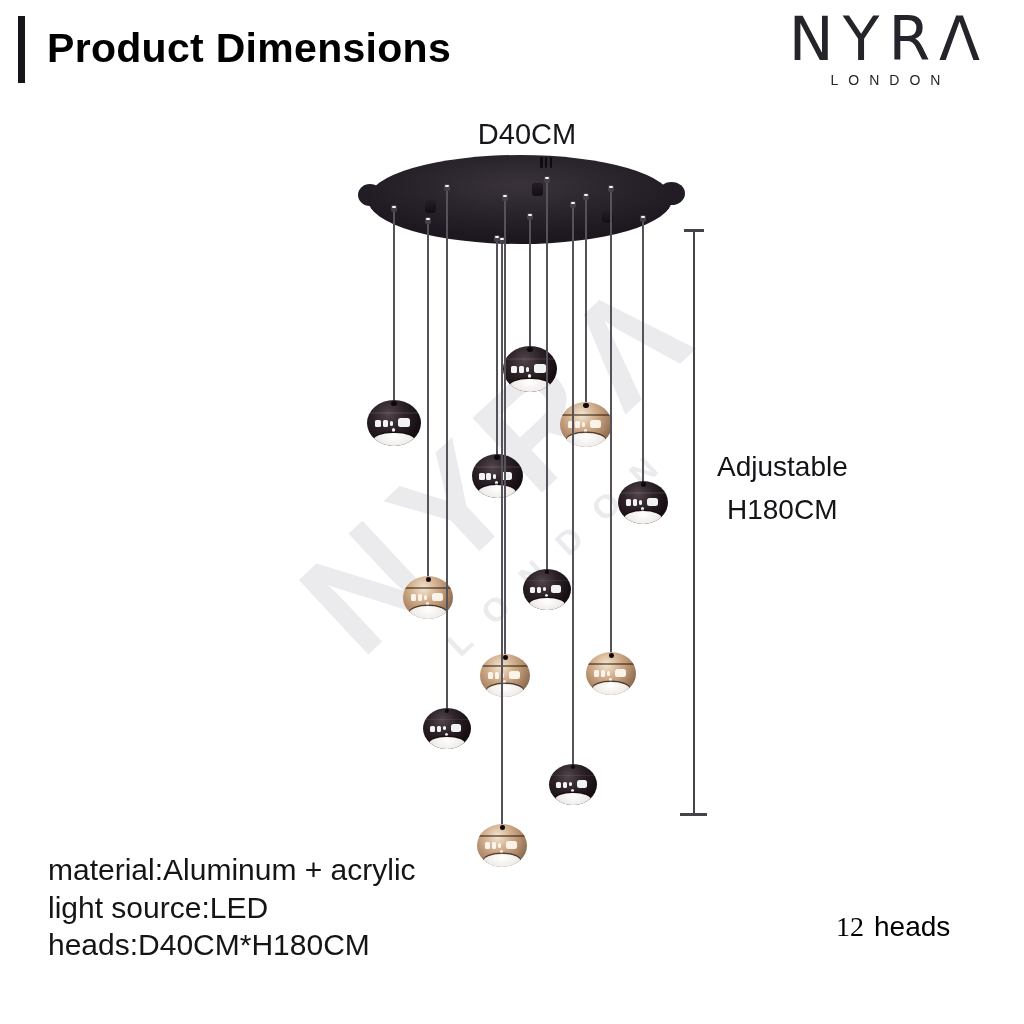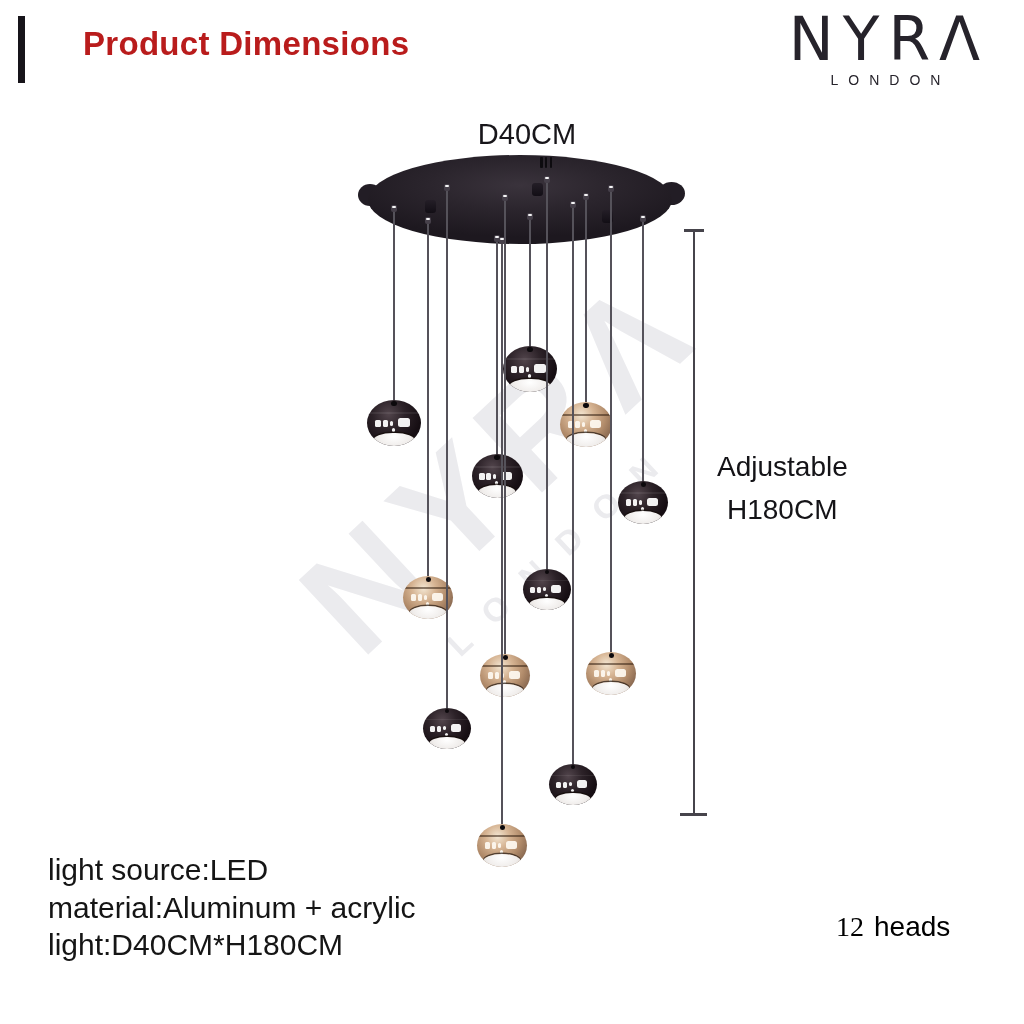--- a/index.html
+++ b/index.html
@@ -17,22 +17,22 @@
   }
   .wm-city {
     left:562px; top:548px; transform:translate(-50%,-50%) rotate(-43deg);
     font-size:33px; font-weight:bold; letter-spacing:26px;
     color:#ebebee; white-space:nowrap; z-index:0;
   }
 
   
   .title-bar { left:18px; top:16px; width:7px; height:67px; background:#17141a; z-index:3; }
   .page-title {
-    left:47px; top:25px; font-size:33px; font-weight:bold; color:#b91c1c;
-    letter-spacing:0.3px; z-index:3; white-space:nowrap;margin-left:36px;
+    left:47px; top:25px; font-size:41px; font-weight:bold; color:#000000;
+    letter-spacing:0.3px; z-index:3; white-space:nowrap;
   }
   .logo { left:768px; top:6px; width:236px; text-align:center; z-index:3; }
   .logo-name {
     font-family:"DejaVu Sans", sans-serif; font-size:60px; font-weight:normal;
     color:#26232b; letter-spacing:9px; line-height:1.1; margin-left:6px;
   }
   .logo-city {
     font-size:14px; color:#26232b; letter-spacing:10px; margin-top:0px; margin-left:9px;
   }
 
@@ -265,20 +265,20 @@
     </div>
   </div>
 
 <div class="abs m-cap-top"></div>
 <div class="abs m-line"></div>
 <div class="abs m-cap-bottom"></div>
 <div class="abs adj-label">Adjustable</div>
 <div class="abs h-label">H180CM</div>
 
 <div class="abs specs">
+  <div>material:Aluminum + acrylic</div>
   <div>light source:LED</div>
-  <div>material:Aluminum + acrylic</div>
-  <div>light:D40CM*H180CM</div>
+  <div>heads:D40CM*H180CM</div>
 </div>
 
 <div class="abs heads">
   <span class="num">12</span><span class="lbl">heads</span>
 </div>
 
 </body></html>

